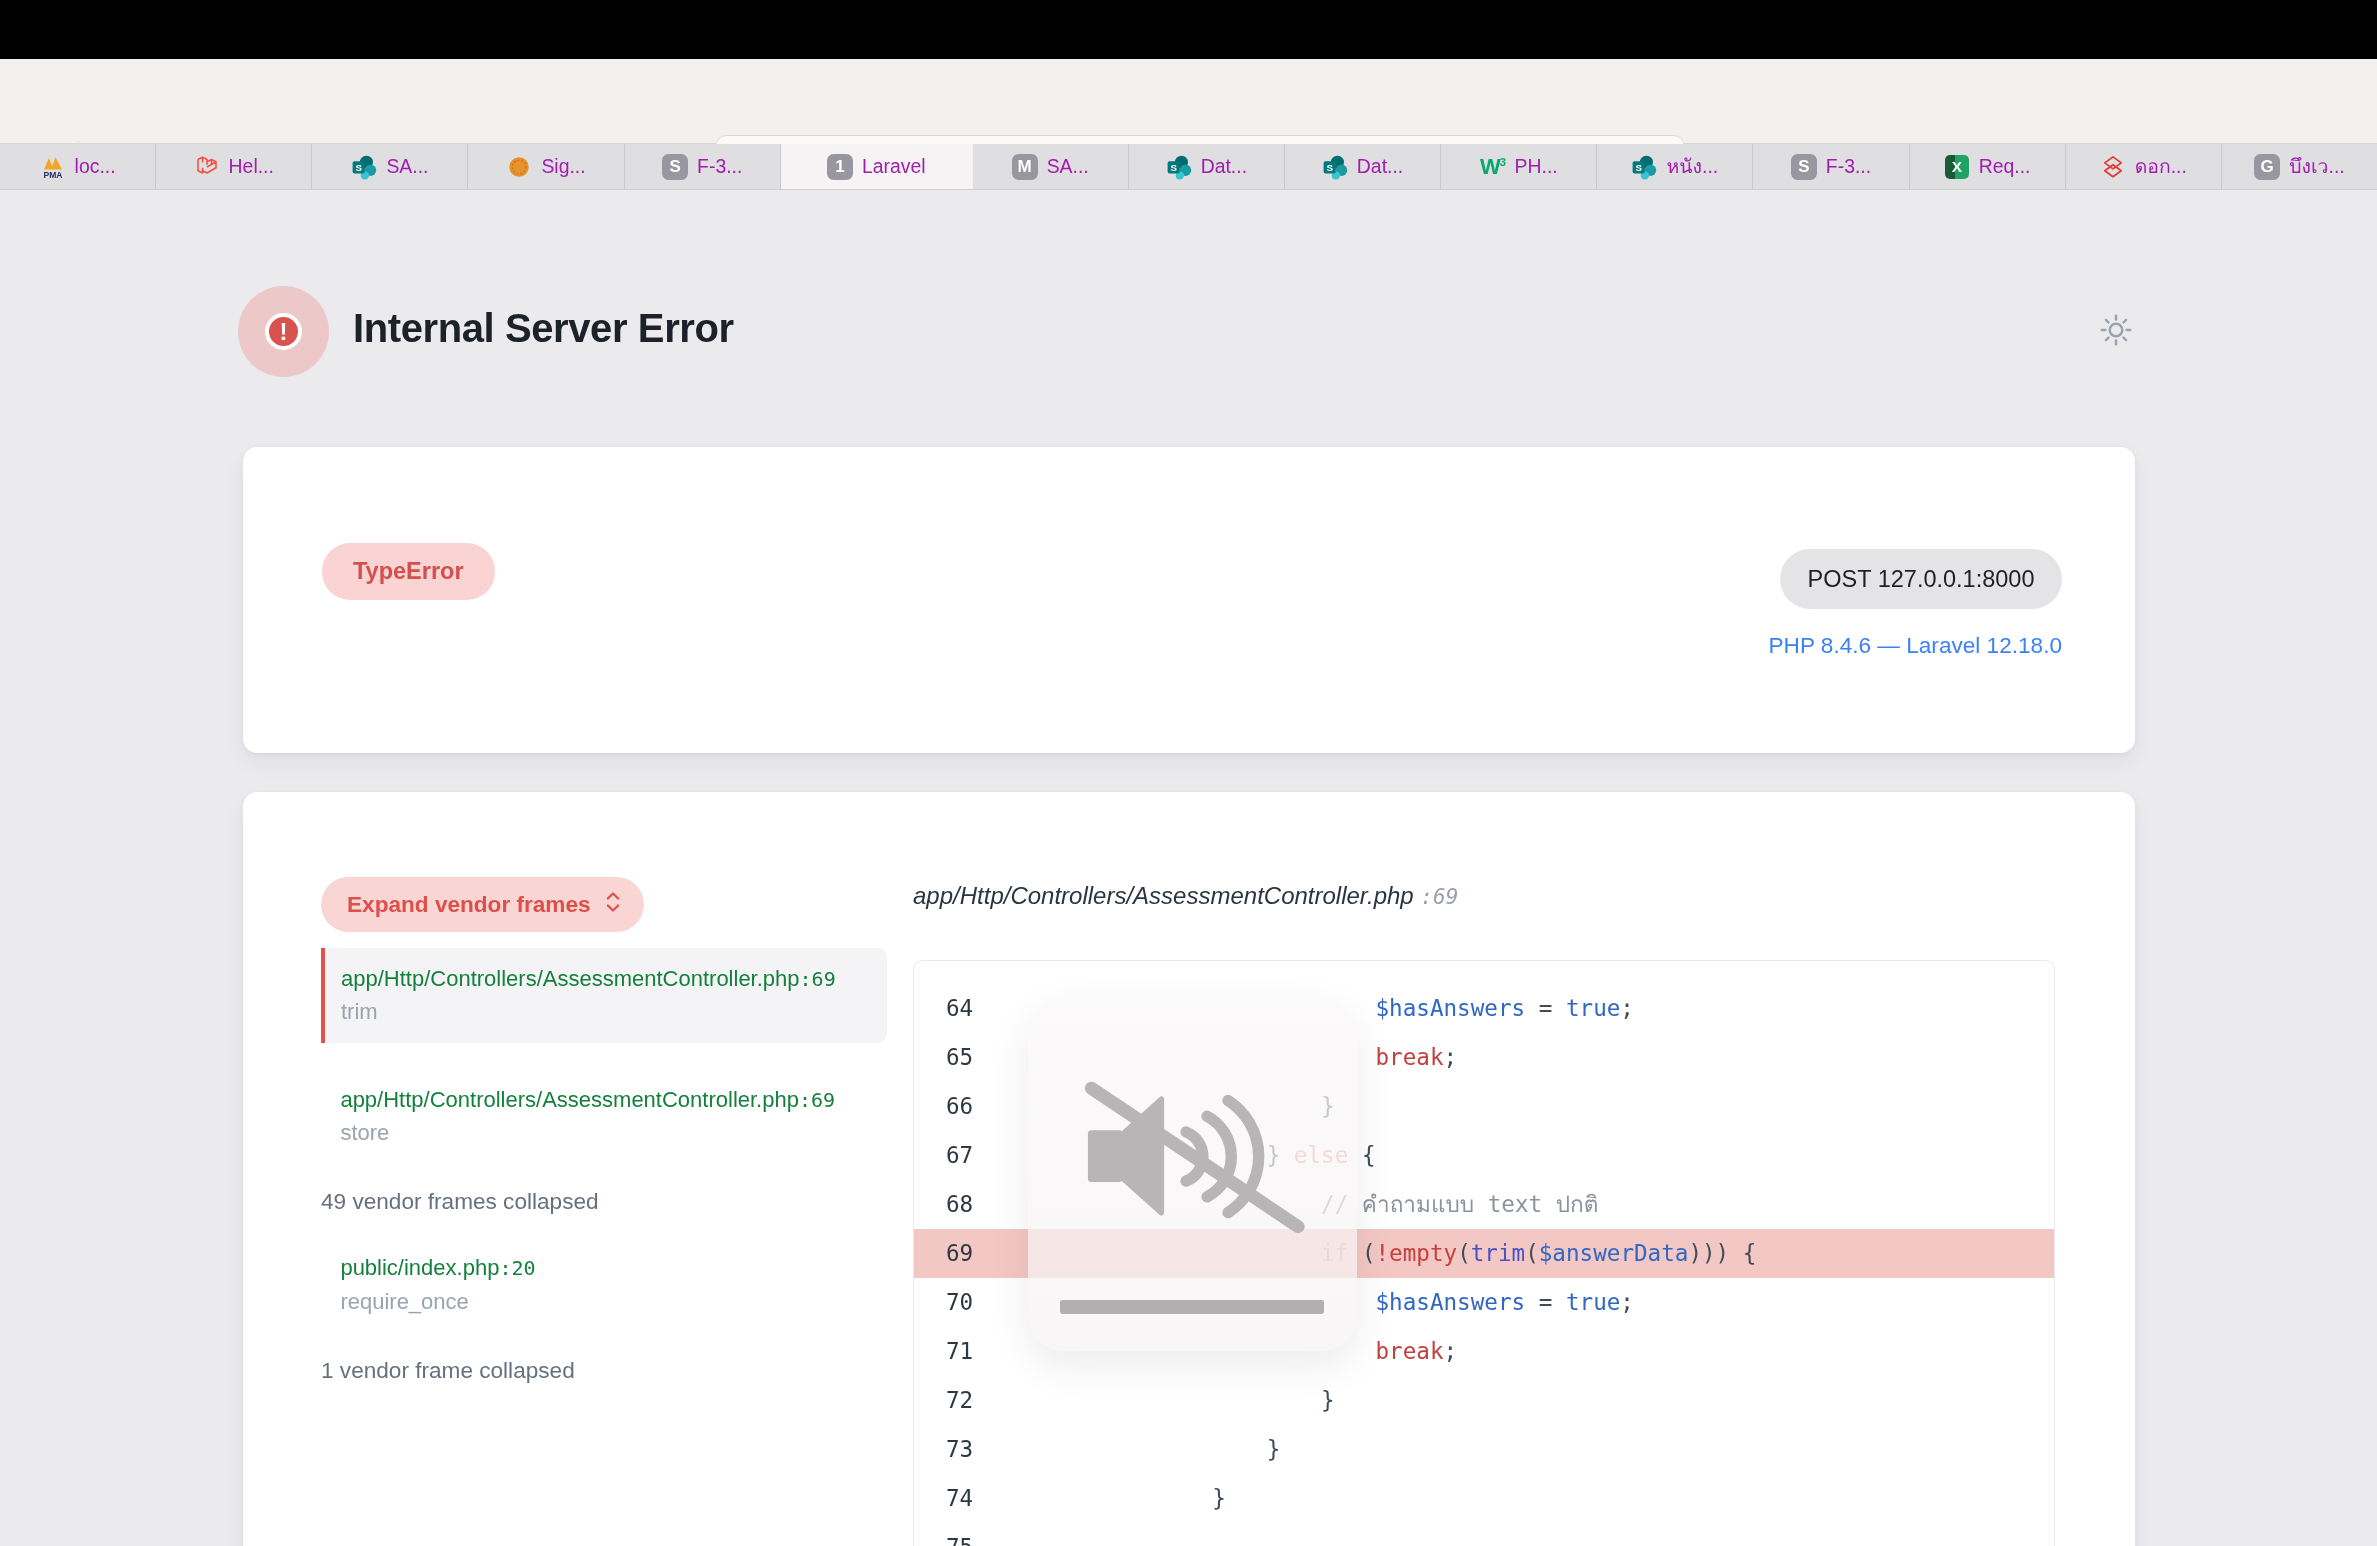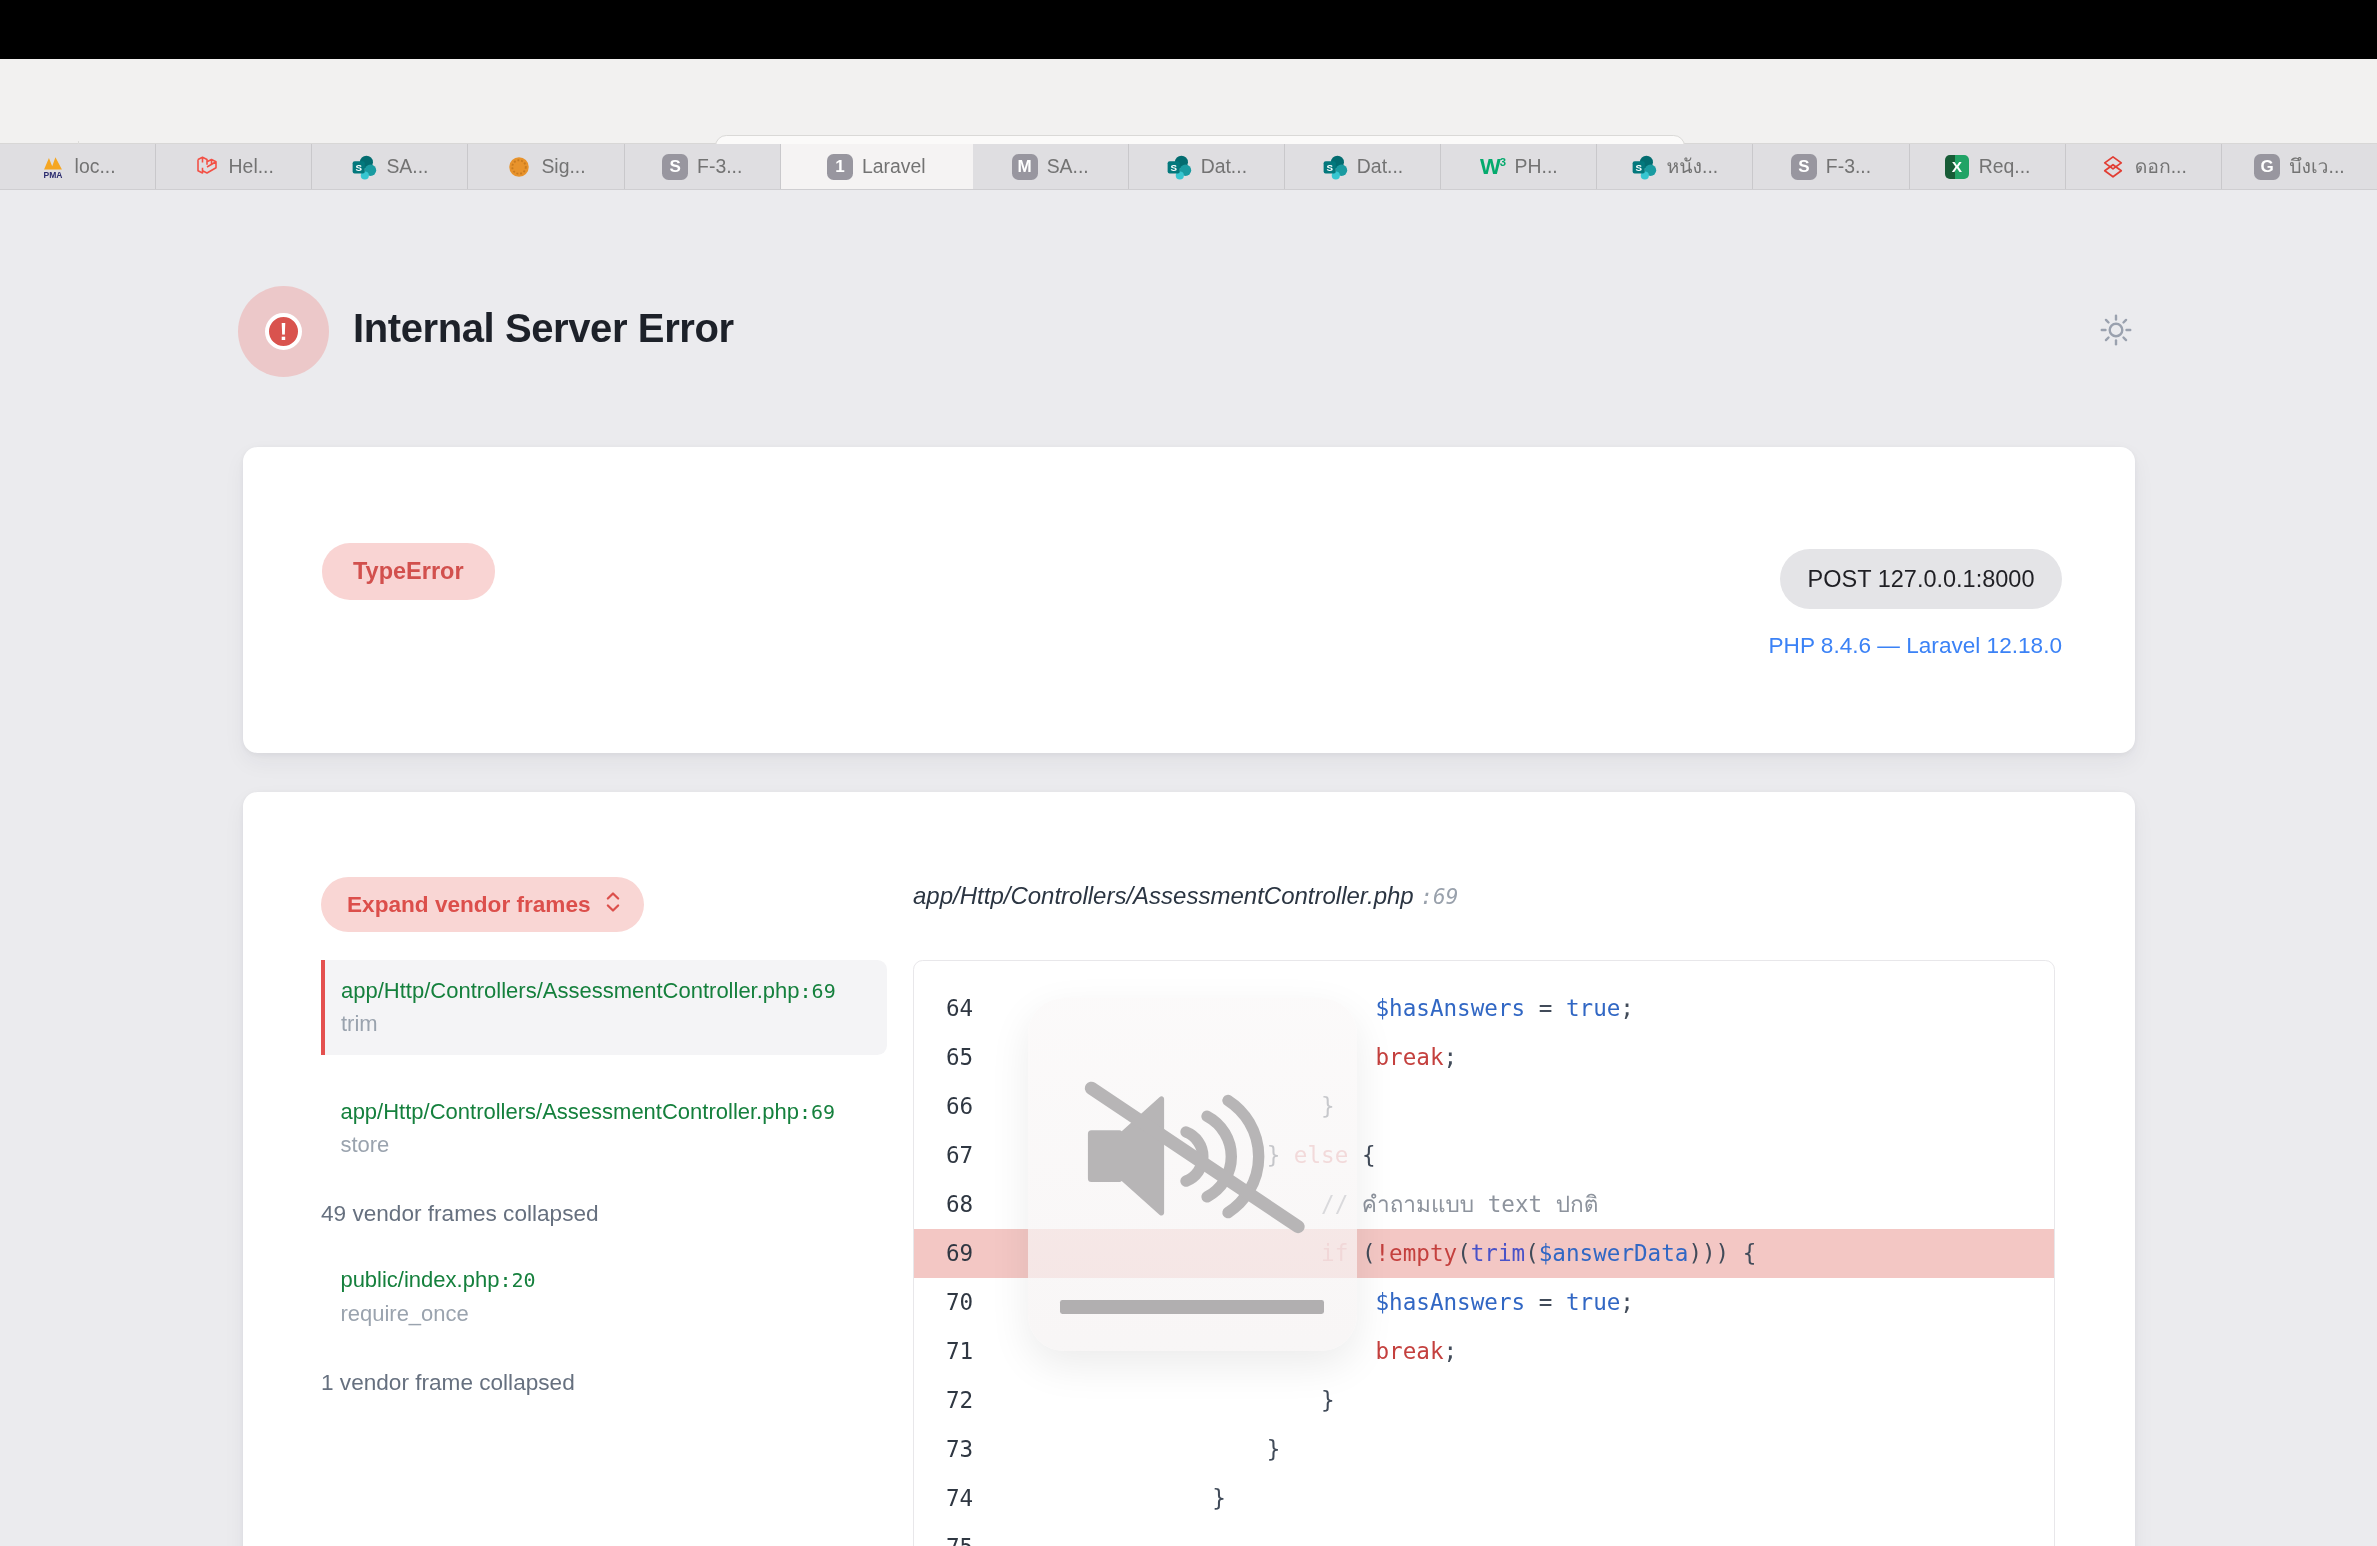--- a/index.html
+++ b/index.html
@@ -23,21 +23,21 @@
   .url-left{position:absolute;left:14.6px;top:12px;}
   .url-right{position:absolute;right:13px;top:11.3px;display:flex;gap:11.3px;align-items:center;}
 
   
   .tabbar{position:absolute;left:0;top:144px;width:2377px;height:46px;display:flex;
     background:#dfdee1;border-bottom:0.8px solid #cfced1;}
   .tab{flex:1 1 0;display:flex;align-items:center;justify-content:center;gap:9px;
     border-right:0.8px solid #c9c8cb;overflow:hidden;white-space:nowrap;min-width:0;}
   .tab:last-child{border-right:none;}
   .tab.active{flex:1.23 1 0;background:#f5f3f3;border-right-color:transparent;}
-  .tab-label{font-size:19.4px;color:#737373;overflow:hidden;text-overflow:clip;}
+  .tab-label{font-size:19.4px;color:#a21caf;overflow:hidden;text-overflow:clip;}
   .fav{width:26px;height:26px;flex:none;display:flex;align-items:center;justify-content:center;}
   .fav.badge{background:#98969f;color:#fff;border-radius:6.5px;font-weight:700;font-size:17px;}
   .w3mark{color:#04aa6d;font-weight:700;font-size:22px;line-height:1;letter-spacing:-0.8px;}
   .w3mark sup{font-size:11.3px;}
   .xlmark{display:flex;width:24px;height:24px;border-radius:4.9px;color:#fff;font-weight:700;
     font-size:15.4px;align-items:center;justify-content:center;
     background:linear-gradient(90deg,#185c37 0 42%,#21a366 42%);}
 
   
   .alert-badge{position:absolute;left:238px;top:286px;width:91px;height:91px;border-radius:50%;
@@ -57,21 +57,21 @@
     padding:0 31px;border-radius:28px;background:#f9d4d3;color:#d2504d;font-size:23.5px;font-weight:600;}
   .err-msg{position:absolute;left:79px;top:182px;width:1415px;font-size:35px;font-weight:700;color:#1b2434;letter-spacing:-0.2px;}
   .req-pill{position:absolute;right:73px;top:102px;height:60px;display:inline-flex;align-items:center;
     padding:0 27.5px;border-radius:30px;background:#e4e4e7;color:#1f1f24;font-size:23.5px;}
   .env-text{position:absolute;right:73px;top:186px;font-size:22.6px;color:#3b82f6;}
 
   
   .frames-col{position:absolute;left:78px;top:85px;width:566px;}
   .expand-btn{display:inline-flex;align-items:center;gap:13px;height:55px;padding:0 22.6px 0 26px;
     border:none;border-radius:27.5px;background:#f9d6d4;color:#dc4f4b;font-size:22.6px;font-weight:600;
-    font-family:"Liberation Sans",sans-serif;margin-bottom:28px;}
+    font-family:"Liberation Sans",sans-serif;margin-bottom:16px;}
   .frame{margin-bottom:32px;padding:11.3px 19.4px;}
   .frame.selected{background:#f4f4f6;border-left:4.9px solid #e4504f;border-radius:0 9.7px 9.7px 0;
     padding:18px 19.4px 18px 16px;margin-bottom:32px;}
   .frame-file{font-size:22px;color:#15803d;}
   .frame-file .fl{font-family:"DejaVu Sans Mono",monospace;font-size:20px;}
   .frame-method{font-size:22px;color:#9aa3ae;margin-top:7.3px;}
   .collapsed{font-size:22.6px;color:#66707f;margin:0 0 29px 0;}
 
   
   .code-col{position:absolute;left:670px;top:90px;width:1142px;}

